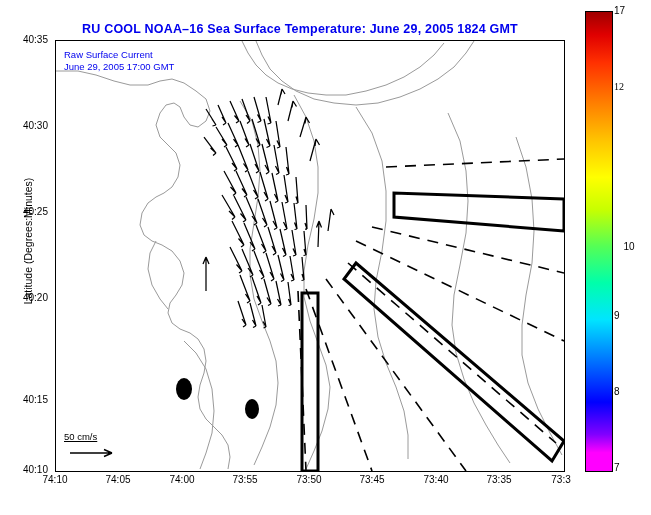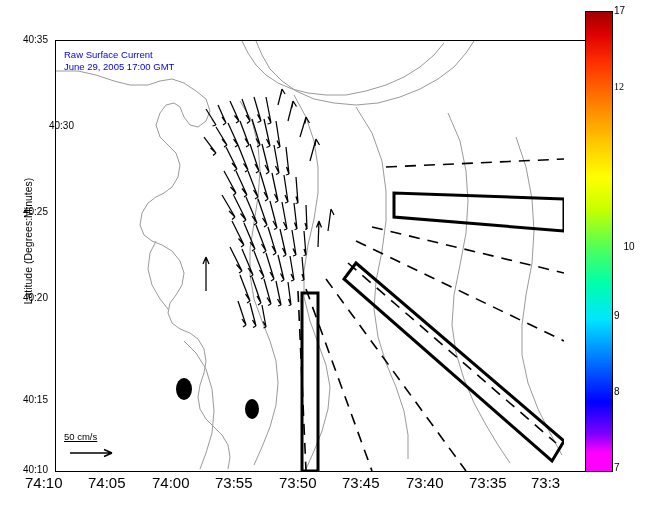--- a/index.html
+++ b/index.html
@@ -5,31 +5,31 @@
   html,body{margin:0;padding:0;background:#ffffff;}
   body{width:651px;height:515px;position:relative;overflow:hidden;
        font-family:"Liberation Sans",sans-serif;}
   #root{position:absolute;left:0;top:0;width:651px;height:515px;}
 
   .title{position:absolute;left:0;top:22px;width:600px;text-align:center;
          color:#0000ee;font-size:12.5px;font-weight:bold;letter-spacing:0.2px;}
 
   
   .plot{position:absolute;left:55px;top:40px;width:508px;height:430px;
-        border:1px solid #000;background:#ffffff;overflow:hidden;padding-left:26px;}
+        border:1px solid #000;background:#ffffff;overflow:hidden;}
 
   .coast{position:absolute;left:0;top:0;width:508px;height:430px;}
 
   .annot{position:absolute;color:#0000ee;font-size:9.5px;line-height:12px;}
   .annot.l1{left:8px;top:8px;}
   .annot.l2{left:8px;top:20px;}
 
   
-  .xtick{position:absolute;top:474px;width:60px;margin-left:-30px;text-align:left;
-         font-size:15px;color:#000;}
+  .xtick{position:absolute;top:474px;width:60px;margin-left:-30px;text-align:center;
+         font-size:10px;color:#000;}
   .ytick{position:absolute;left:0;width:48px;text-align:right;margin-top:-7px;
          font-size:10px;color:#000;}
   .xlabel{position:absolute;left:55px;top:491px;width:508px;text-align:center;
           font-size:10.5px;color:#000;}
   .ylabel{position:absolute;left:-92px;top:235px;width:240px;text-align:center;
           font-size:10.5px;color:#000;transform:rotate(-90deg);transform-origin:center;}
 
   
   .cbar{position:absolute;left:585px;top:11px;width:26px;height:459px;border:1px solid #000;
         background:linear-gradient(to top,
@@ -53,20 +53,21 @@
            font-size:10.5px;color:#000;transform:rotate(-90deg);transform-origin:center;}
 
   
   .scalebar-text{position:absolute;font-size:9.5px;color:#000;}
 </style>
 </head>
 <body>
 
 <div id="root">
 
+  <div class="title">RU COOL  NOAA–16  Sea Surface Temperature:  June 29, 2005 1824 GMT</div>
 
   <div class="plot">
 
     <svg class="coast" viewBox="0 0 508 430" preserveAspectRatio="none">
       <g fill="none" stroke="#9a9a9a" stroke-width="1">
 
         <path d="M0,30 L22,30 L40,34 L58,40 L74,44 L92,44 L104,40 L116,38 L128,42 L140,50
                  L150,58 L154,70 L150,80 L142,86 L134,84 L128,76 L124,66 L118,62
                  L110,64 L104,72 L100,84 L104,96 L112,104 L120,112 L124,124 L122,136
                  L116,146 L108,152 L100,156 L92,162 L86,172 L84,184 L88,194 L96,200
@@ -194,21 +195,21 @@
         <path d="M14,412 L56,412 M56,412 l-8,-3.5 M56,412 l-8,3.5"></path>
       </g>
     </svg>
 
     <div class="annot l1">Raw Surface Current</div>
     <div class="annot l2">June 29, 2005 17:00 GMT</div>
     <div class="scalebar-text" style="left:8px;top:390px;text-decoration:underline;">50 cm/s</div>
   </div>
 
   <div class="ytick" style="top:41px;">40:35</div>
-  <div class="ytick" style="top:127px;padding-left:26px;">40:30</div>
+  <div class="ytick" style="top:127px;">40:30</div>
   <div class="ytick" style="top:213px;">40:25</div>
   <div class="ytick" style="top:299px;">40:20</div>
   <div class="ytick" style="top:401px;">40:15</div>
   <div class="ytick" style="top:471px;">40:10</div>
 
   <div class="xtick" style="left:55px;">74:10</div>
   <div class="xtick" style="left:118px;">74:05</div>
   <div class="xtick" style="left:182px;">74:00</div>
   <div class="xtick" style="left:245px;">73:55</div>
   <div class="xtick" style="left:309px;">73:50</div>

